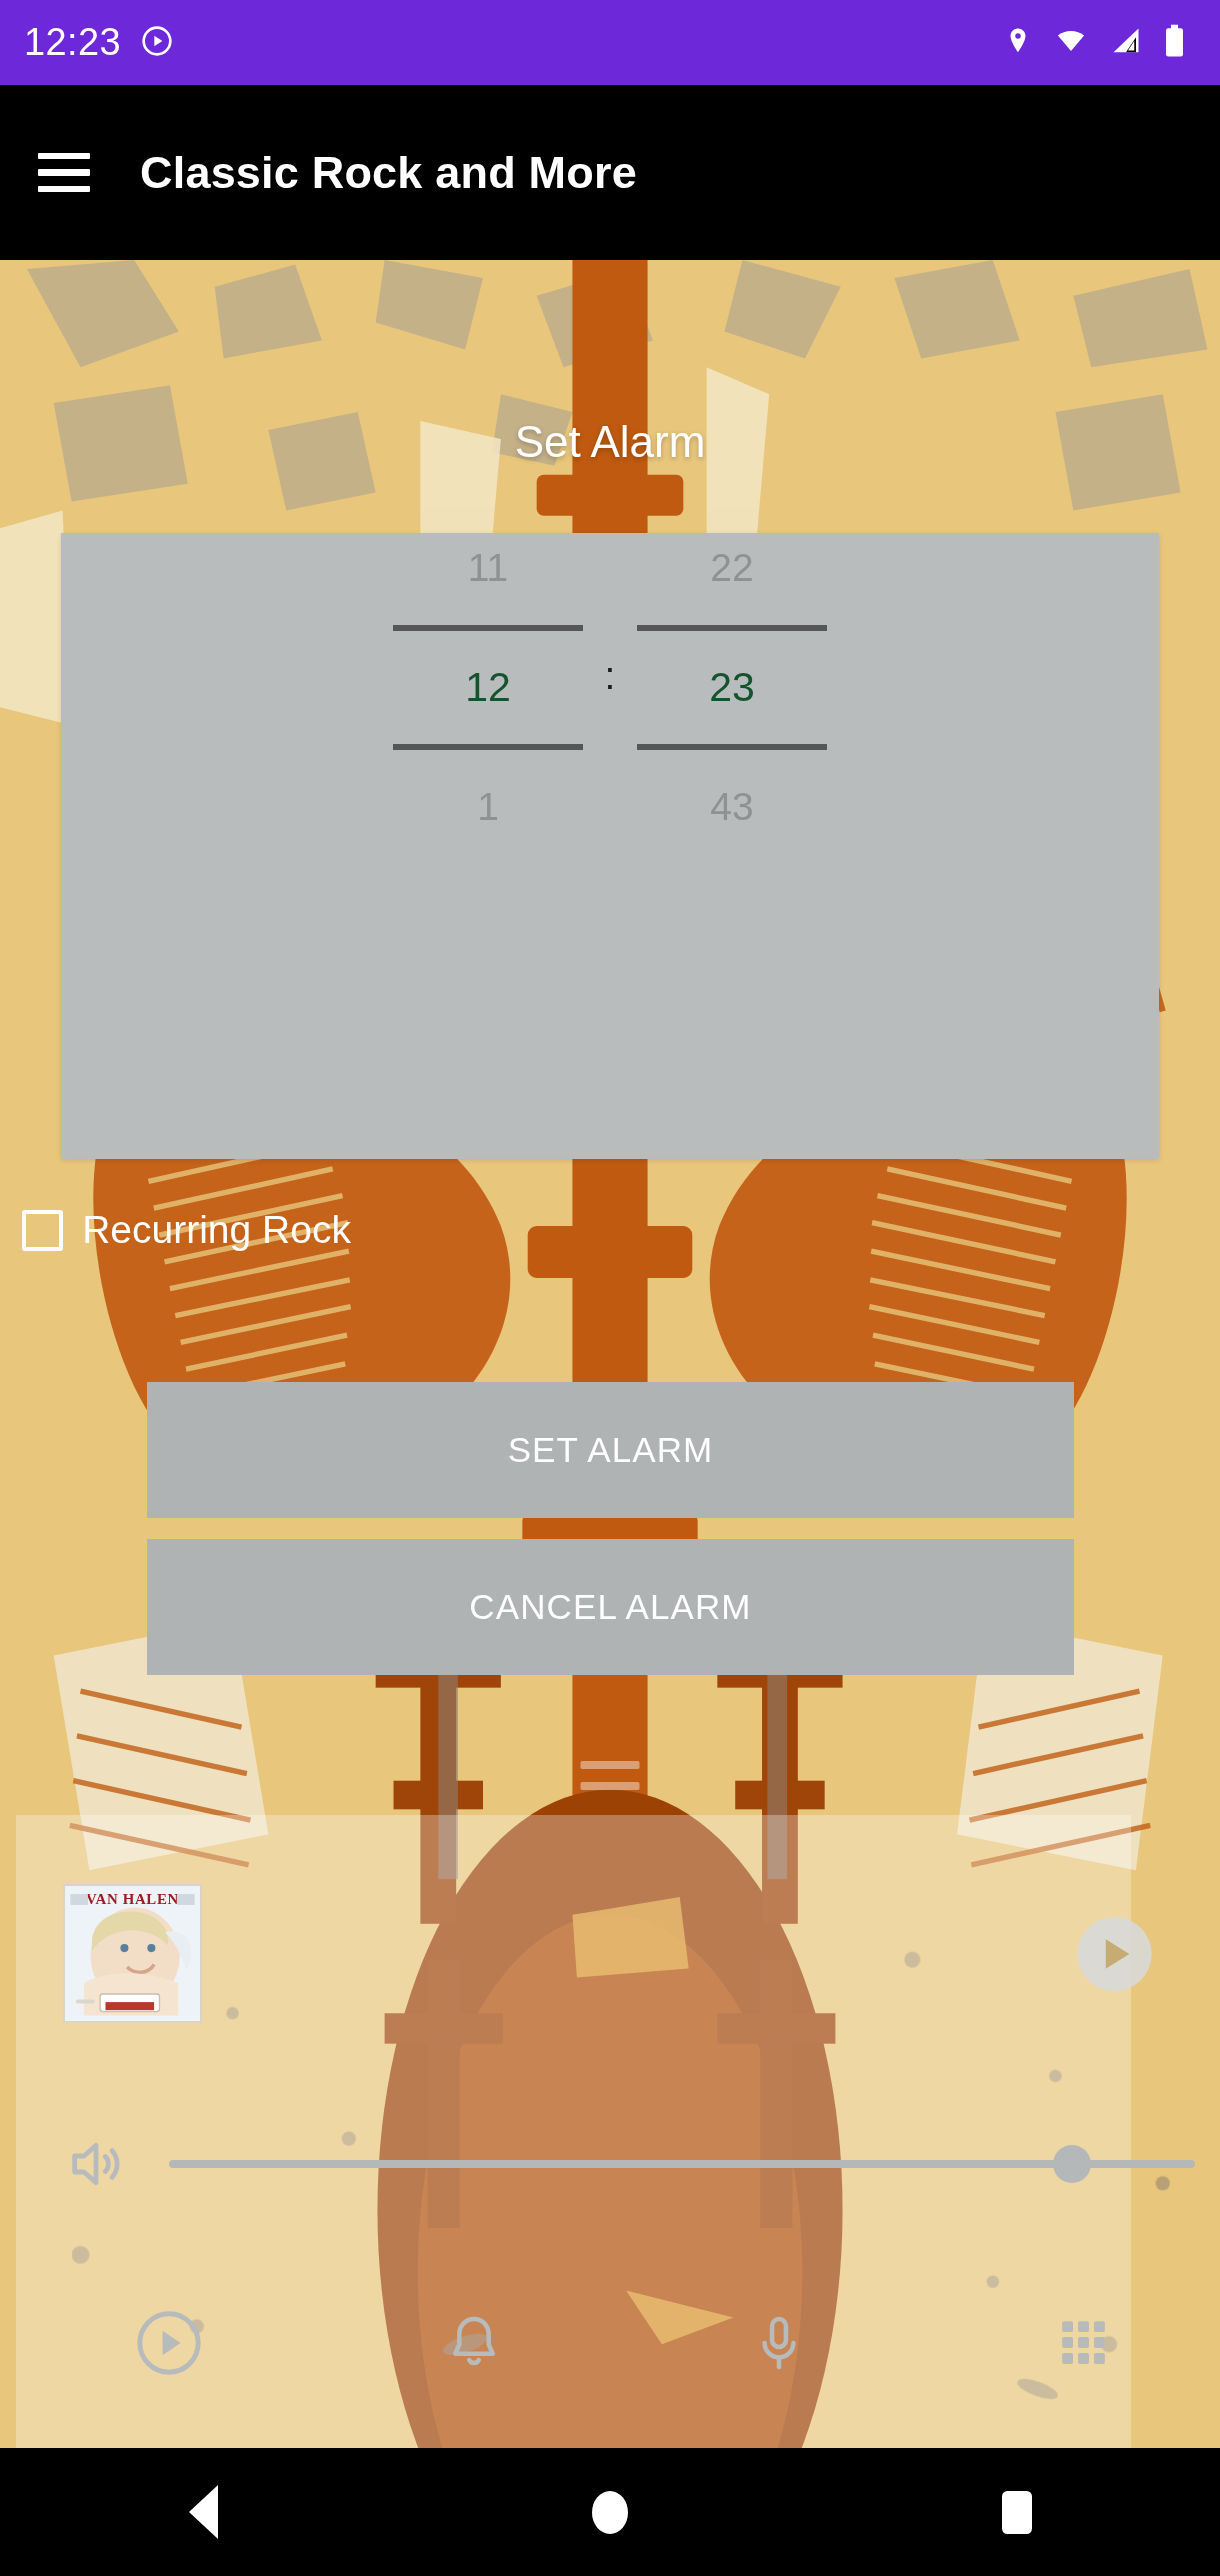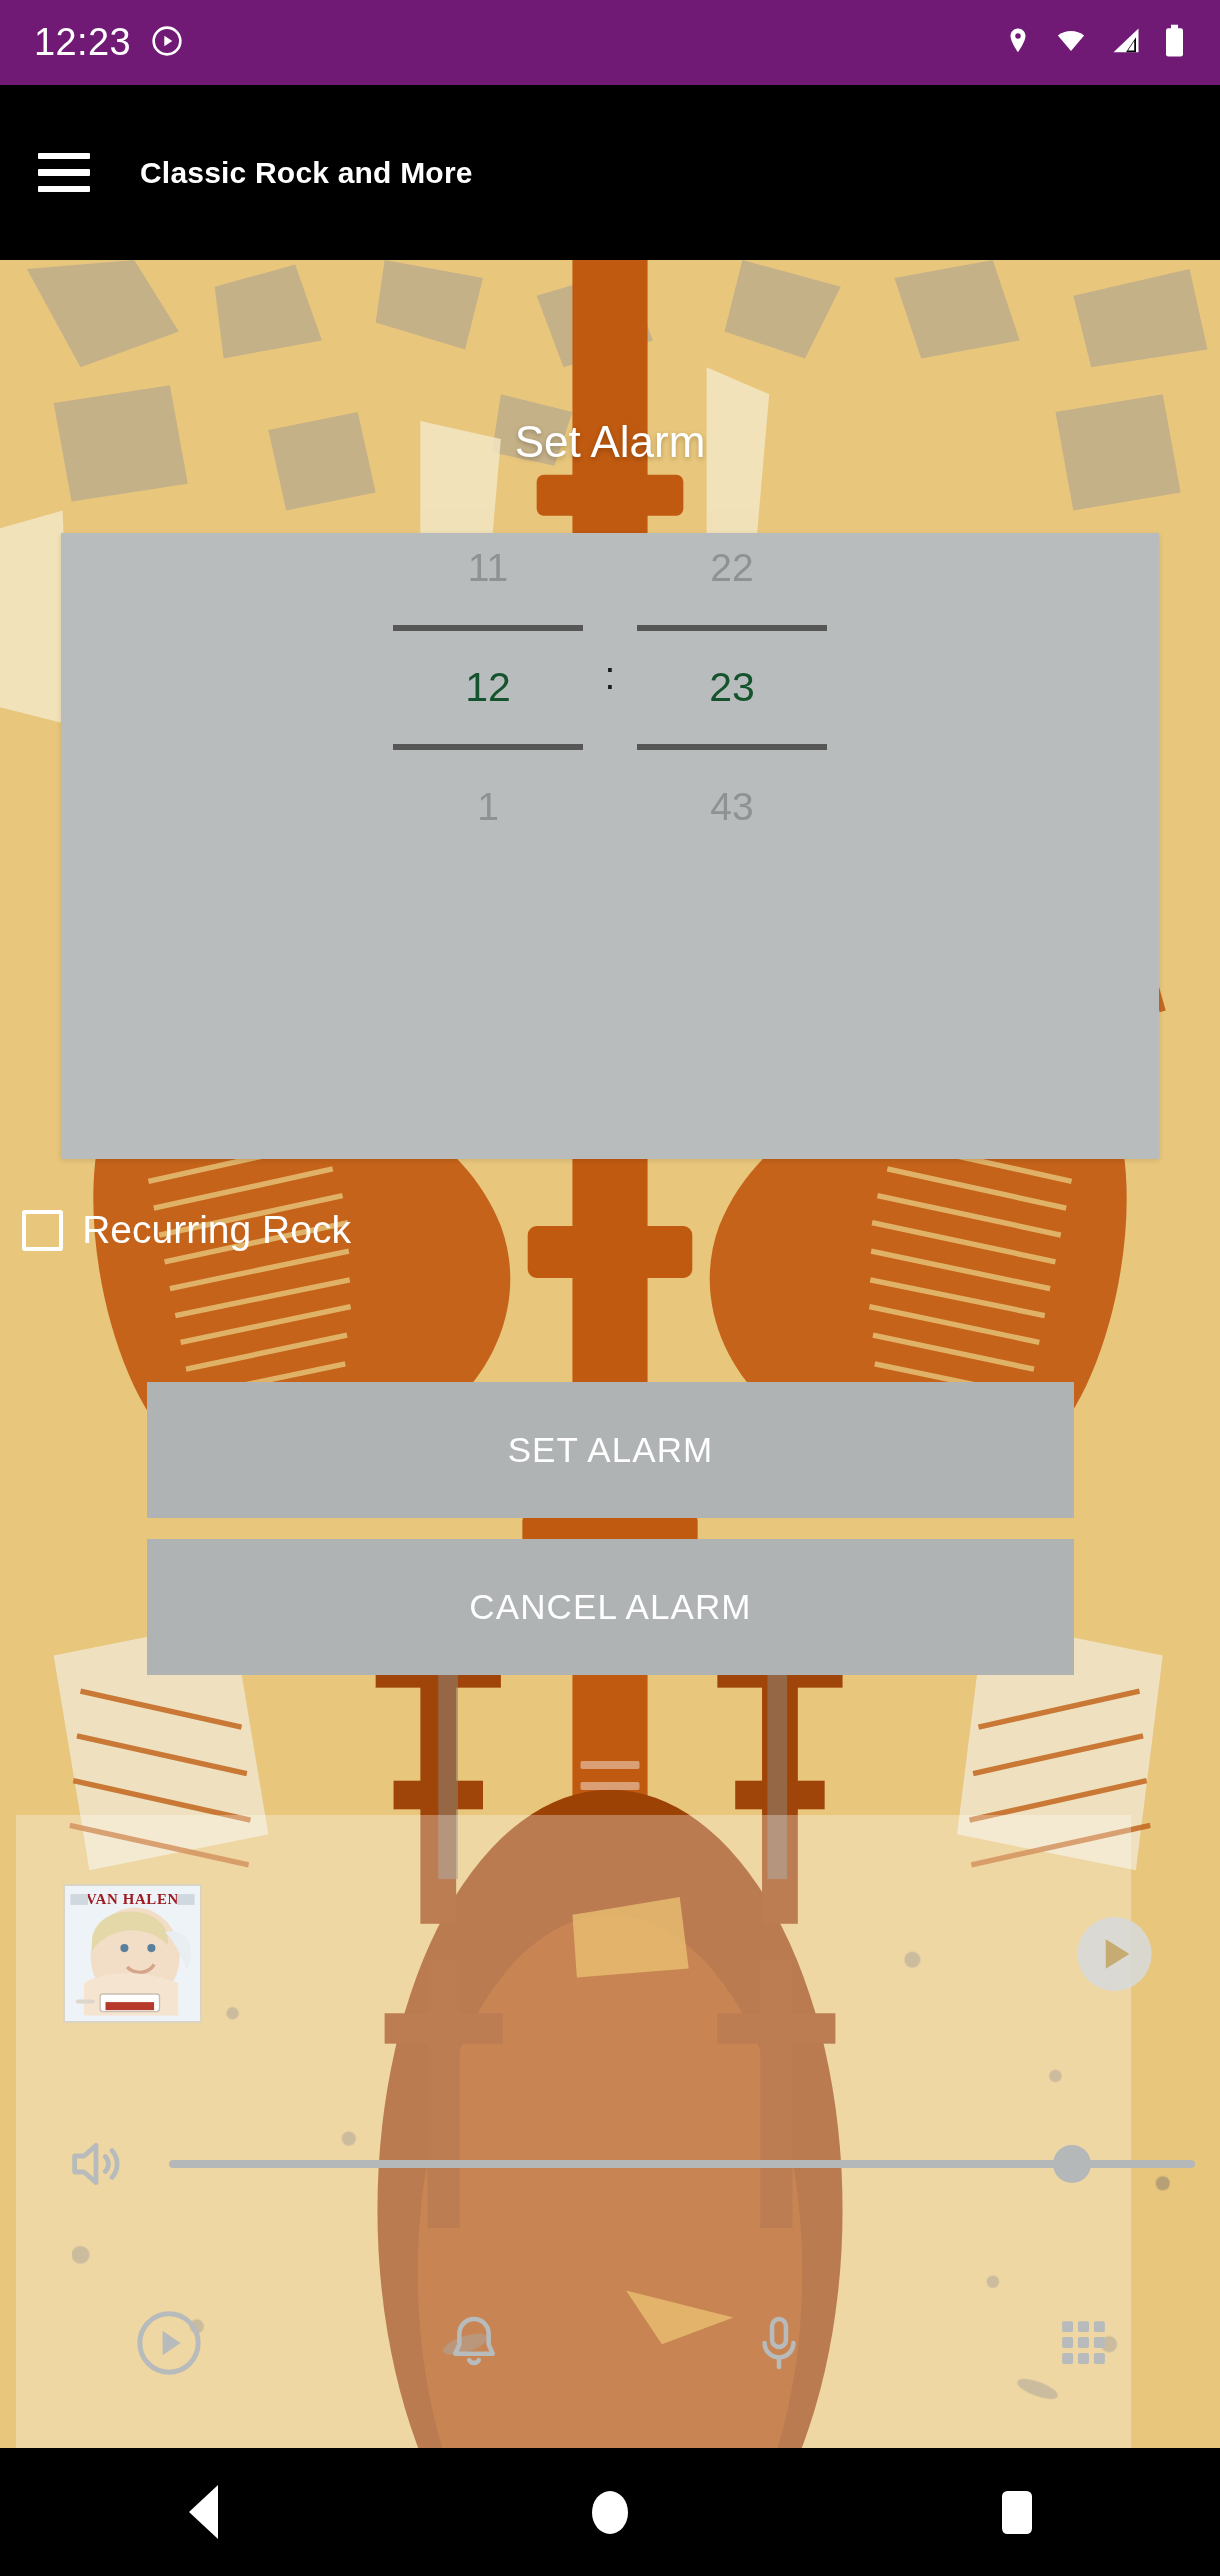--- a/index.html
+++ b/index.html
@@ -7,38 +7,38 @@
     width:1220px; height:2576px;
     background:#000;
     font-family:"Liberation Sans", sans-serif;
     overflow:hidden;
   }
   #screen { position:relative; width:1220px; height:2576px; overflow:hidden; }
 
   
   .statusbar{
     position:absolute; top:0; left:0; width:1220px; height:85px;
-    background:#701a75; color:#fff;
+    background:#6d28d9; color:#fff;
     display:flex; align-items:center; justify-content:space-between;
-    padding:0 34px 0 34px;
+    padding:0 34px 0 24px;
   }
   .sb-left{ display:flex; align-items:center; gap:19.7px; }
   .sb-clock{ font-size:38px; letter-spacing:0.4px; font-weight:400; }
   .sb-right{ display:flex; align-items:center; gap:21.5px; }
   .sb-ic{ display:block; }
 
   
   .appbar{
     position:absolute; top:85px; left:0; width:1220px; height:175px;
     background:#000; display:flex; align-items:center;
   }
   .hamburger{ width:52px; height:39px; margin-left:38px; margin-right:50px;
     display:flex; flex-direction:column; justify-content:space-between; cursor:pointer; }
   .hamburger i{ display:block; height:6.3px; background:#fff; border-radius:0.9px; }
-  .appbar-title{ color:#fff; font-size:30px; font-weight:700; letter-spacing:0.2px; }
+  .appbar-title{ color:#fff; font-size:45px; font-weight:700; letter-spacing:0.2px; }
 
   
   .bg{
     position:absolute; top:260px; left:0; width:1220px; height:2188px;
     overflow:hidden; background:#e7c477;
   }
   .bg svg{ position:absolute; top:0; left:0; width:1220px; height:2188px; }
 
   
   .content{ position:absolute; top:260px; left:0; width:1220px; height:2188px; }

